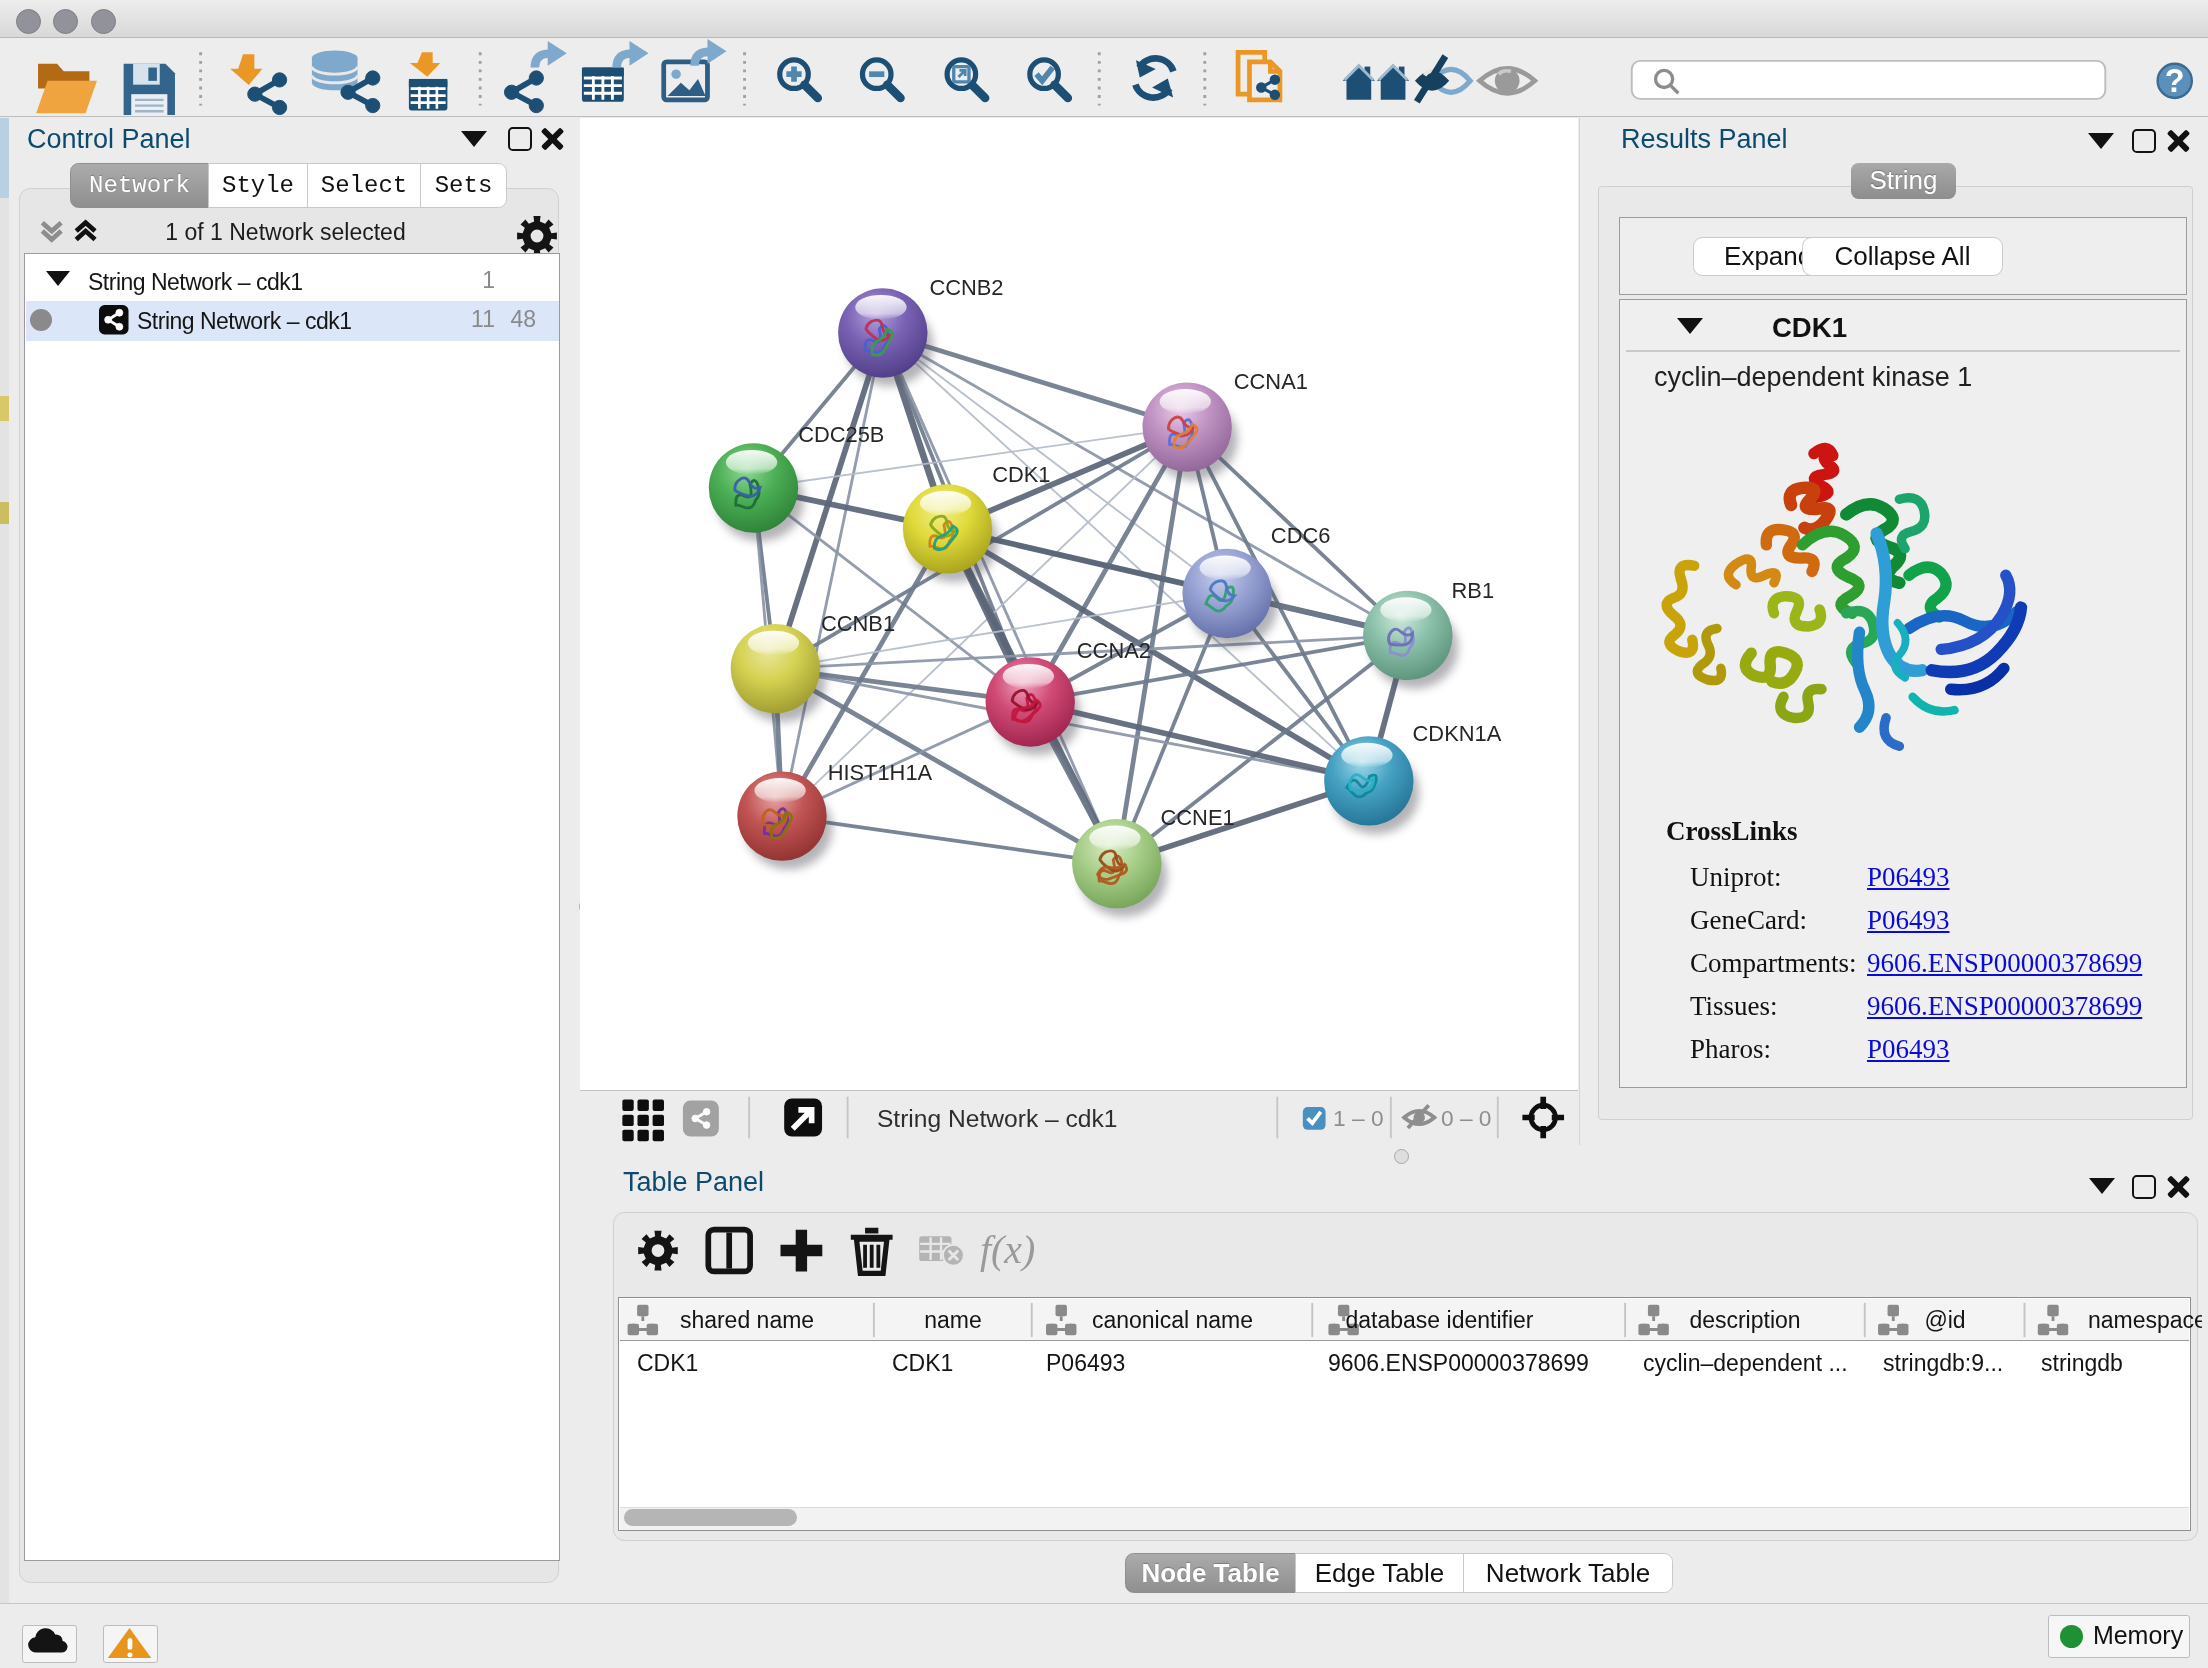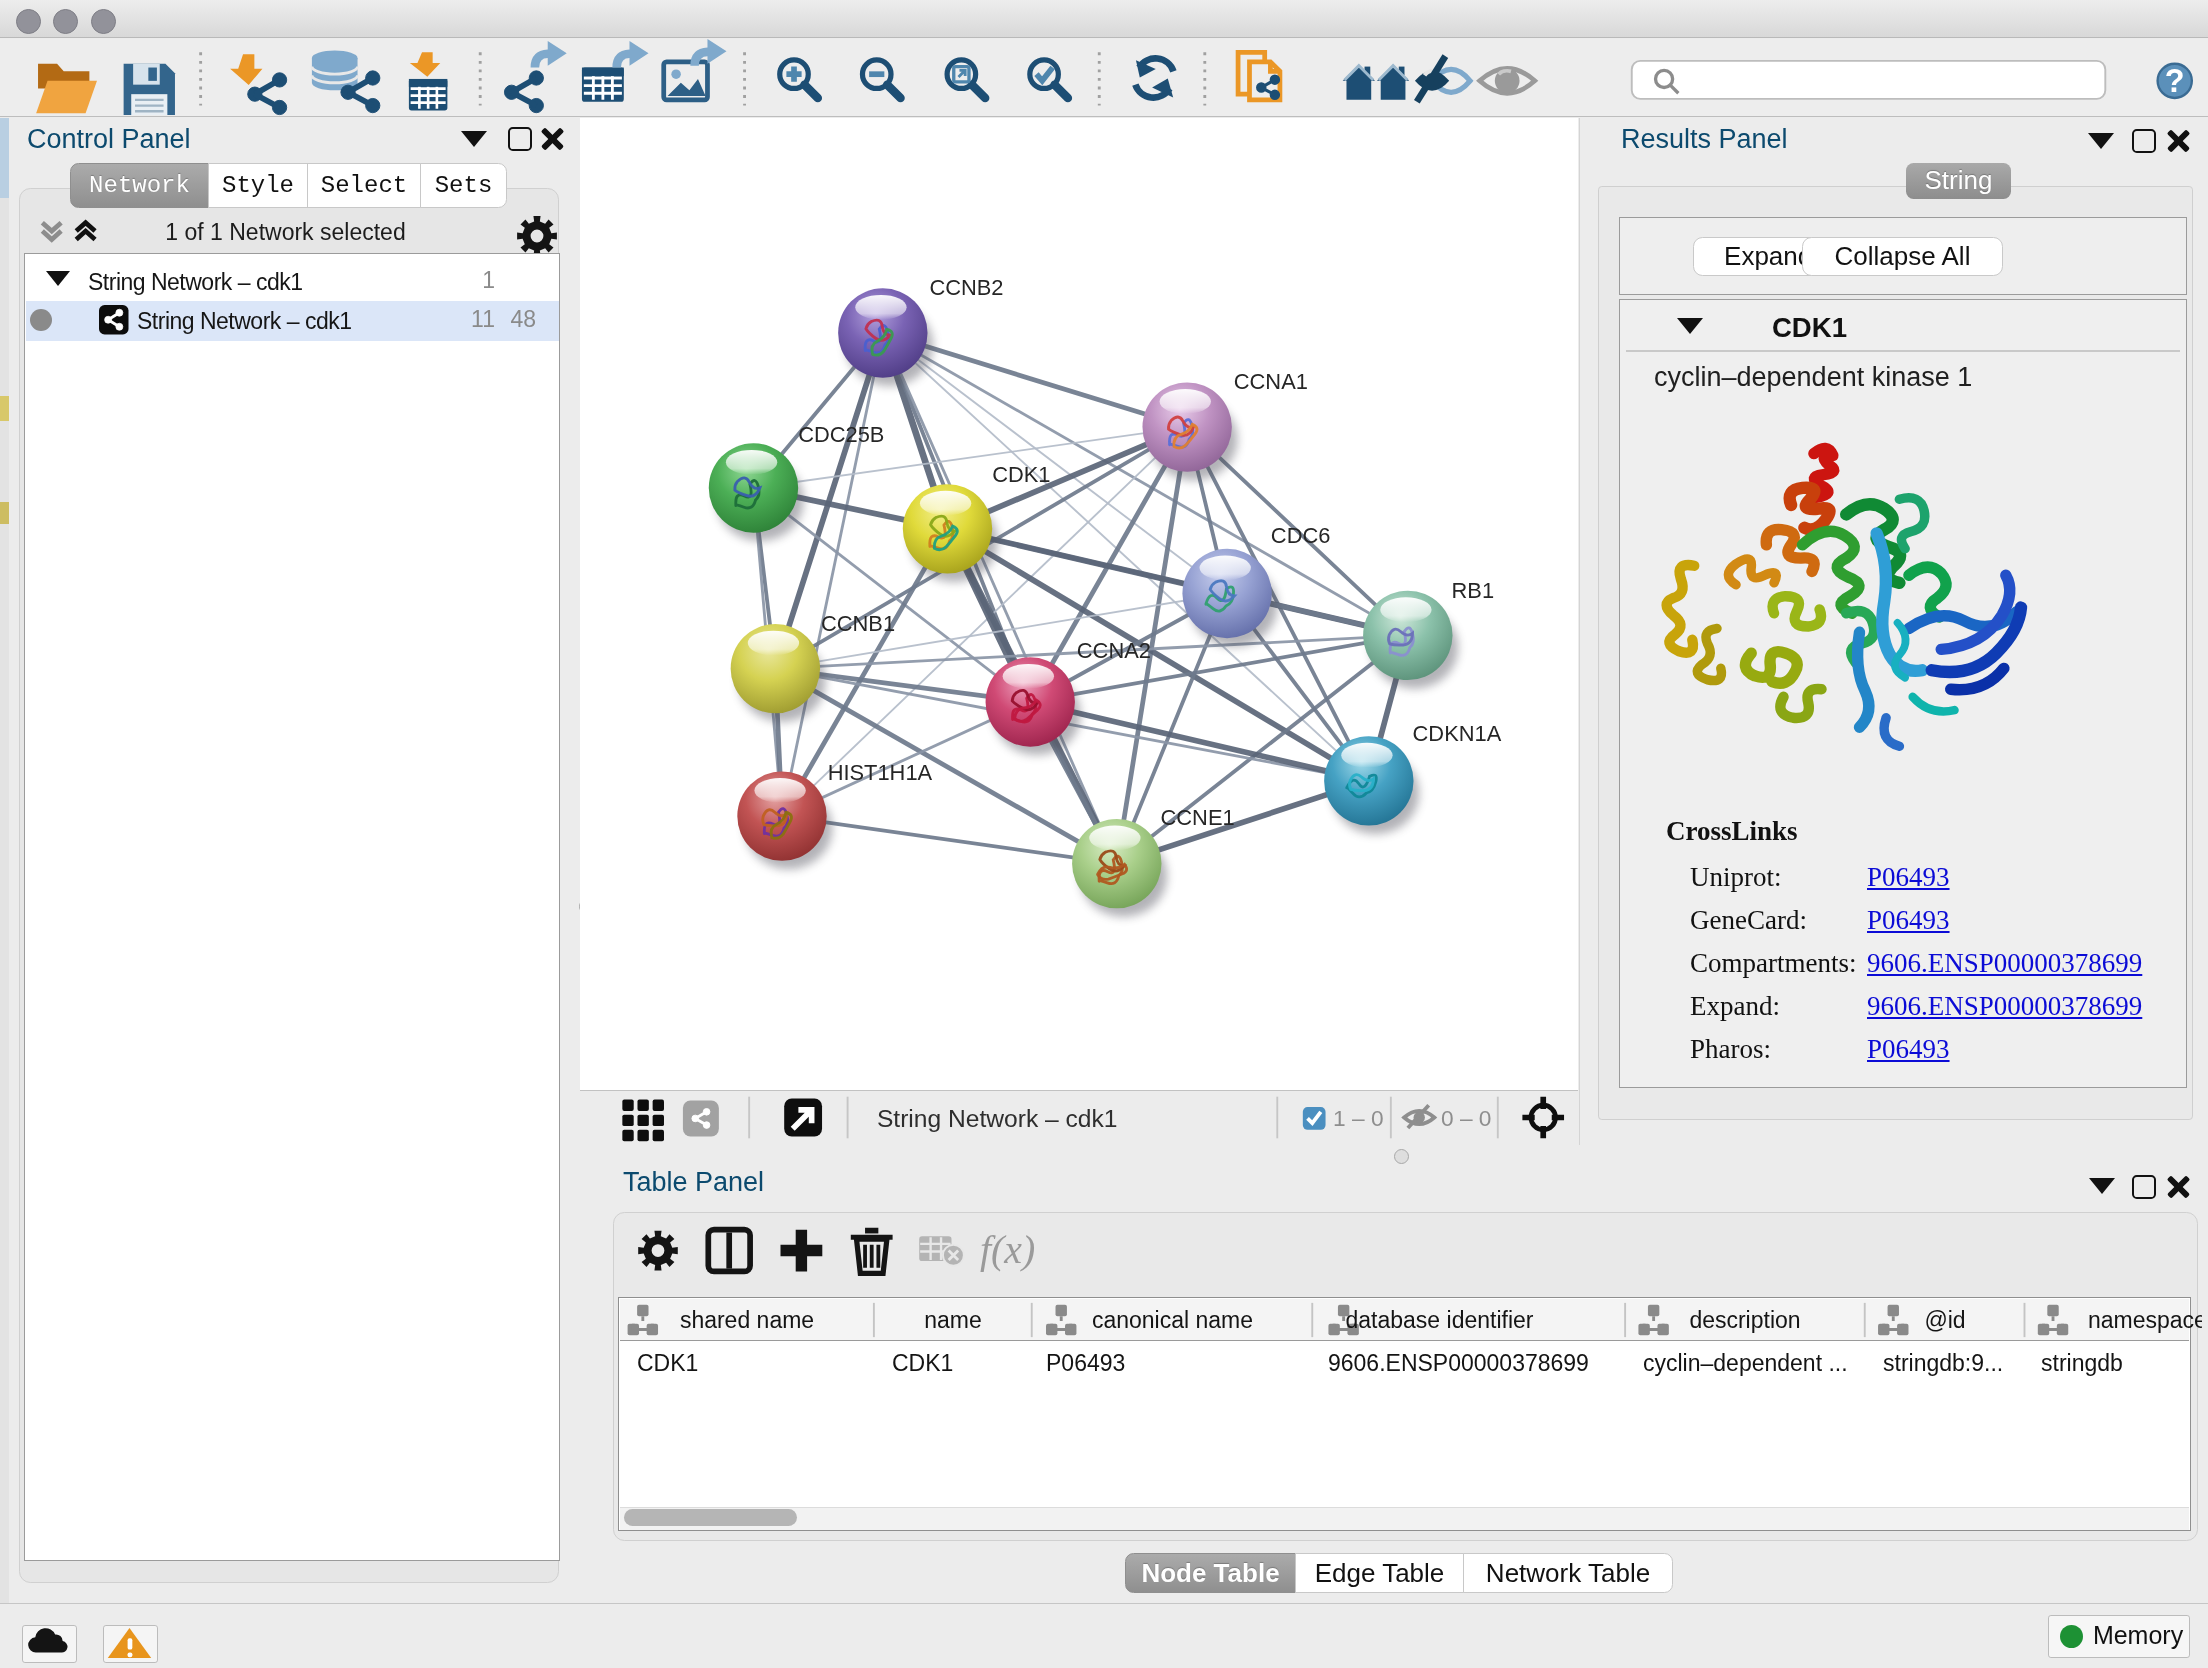--- a/index.html
+++ b/index.html
@@ -514,21 +514,21 @@
     </g>
   </svg>
 </div>
 
 <div class="abs" style="left:1579px;top:118px;width:630px;height:1027px;background:#ececec;border-left:1.9px solid #d4d4d4;"></div>
 <div class="abs panelhead" style="left:1621px;top:124px;">Results Panel</div>
 <div class="abs winbtn-tri" style="left:2088px;top:133px;"></div>
 <div class="abs winbtn-box" style="left:2132px;top:129px;"></div>
 <div class="abs xmark" style="left:2166px;top:128px;"></div>
 <div class="abs" style="left:1598px;top:186px;width:595px;height:934px;background:#e9e9e9;border:1px solid #cfcfcf;border-radius:3.8px;"></div>
-<div class="abs" style="left:1906px;top:163px;width:105px;height:36px;line-height:34px;text-align:center;border-radius:7.6px;background:linear-gradient(#a9a9a9,#8d8d8d);color:#fff;font-size:26px;text-shadow:0 -1px 1px rgba(0,0,0,.25);">String</div>
+<div class="abs" style="left:1851px;top:163px;width:105px;height:36px;line-height:34px;text-align:center;border-radius:7.6px;background:linear-gradient(#a9a9a9,#8d8d8d);color:#fff;font-size:26px;text-shadow:0 -1px 1px rgba(0,0,0,.25);">String</div>
 <div class="abs" style="left:1619px;top:217px;width:568px;height:78px;background:#eeeeee;border:1.9px solid #9b9b9b;"></div>
 <div class="abs gbtn" style="left:1693px;top:237px;width:185px;height:39px;line-height:37px;">Expand All</div>
 <div class="abs gbtn" style="left:1802px;top:237px;width:201px;height:39px;line-height:37px;">Collapse All</div>
 <div class="abs" style="left:1619px;top:299px;width:568px;height:789px;background:#efefef;border:1.9px solid #9b9b9b;"></div>
 <div class="abs winbtn-tri" style="left:1677px;top:318px;"></div>
 <div class="abs" style="left:1712px;top:312px;width:195px;text-align:center;font-size:27.6px;font-weight:bold;color:#111;">CDK1</div>
 <div class="abs" style="left:1626px;top:350px;width:554px;height:1.9px;background:#c9c9c9;"></div>
 <div class="abs" style="left:1654px;top:362px;font-size:27px;color:#202020;">cyclin–dependent kinase 1</div>
 
 <svg class="abs" style="left:1660px;top:442px;" width="380" height="333" viewBox="0 0 400 350">
@@ -564,21 +564,21 @@
     <path d="M266,268 q18,20 44,14" stroke="#0fb4ac" stroke-width="9"></path>
     <path d="M238,290 q-8,24 14,30" stroke="#2a6cc8" stroke-width="10"></path>
     <path d="M250,190 q16,18 2,34 q-12,14 6,24" stroke="#18b0c0" stroke-width="8"></path>
   </g>
 </svg>
 <div class="abs" style="left:1666px;top:816px;font-family:'Liberation Serif',serif;font-size:27px;font-weight:bold;color:#111;">CrossLinks</div>
 <div class="abs" style="left:1690px;top:856px;font-family:'Liberation Serif',serif;font-size:27px;color:#111;line-height:43px;">
   <div>Uniprot:</div>
     <div>GeneCard:</div>
     <div>Compartments:</div>
-    <div>Expand:</div>
+    <div>Tissues:</div>
     <div>Pharos:</div>
 </div>
 <div class="abs" style="left:1867px;top:856px;font-family:'Liberation Serif',serif;font-size:27px;line-height:43px;">
   <div><a class="lk">P06493</a></div>
     <div><a class="lk">P06493</a></div>
     <div><a class="lk">9606.ENSP00000378699</a></div>
     <div><a class="lk">9606.ENSP00000378699</a></div>
     <div><a class="lk">P06493</a></div>
 </div>
 

